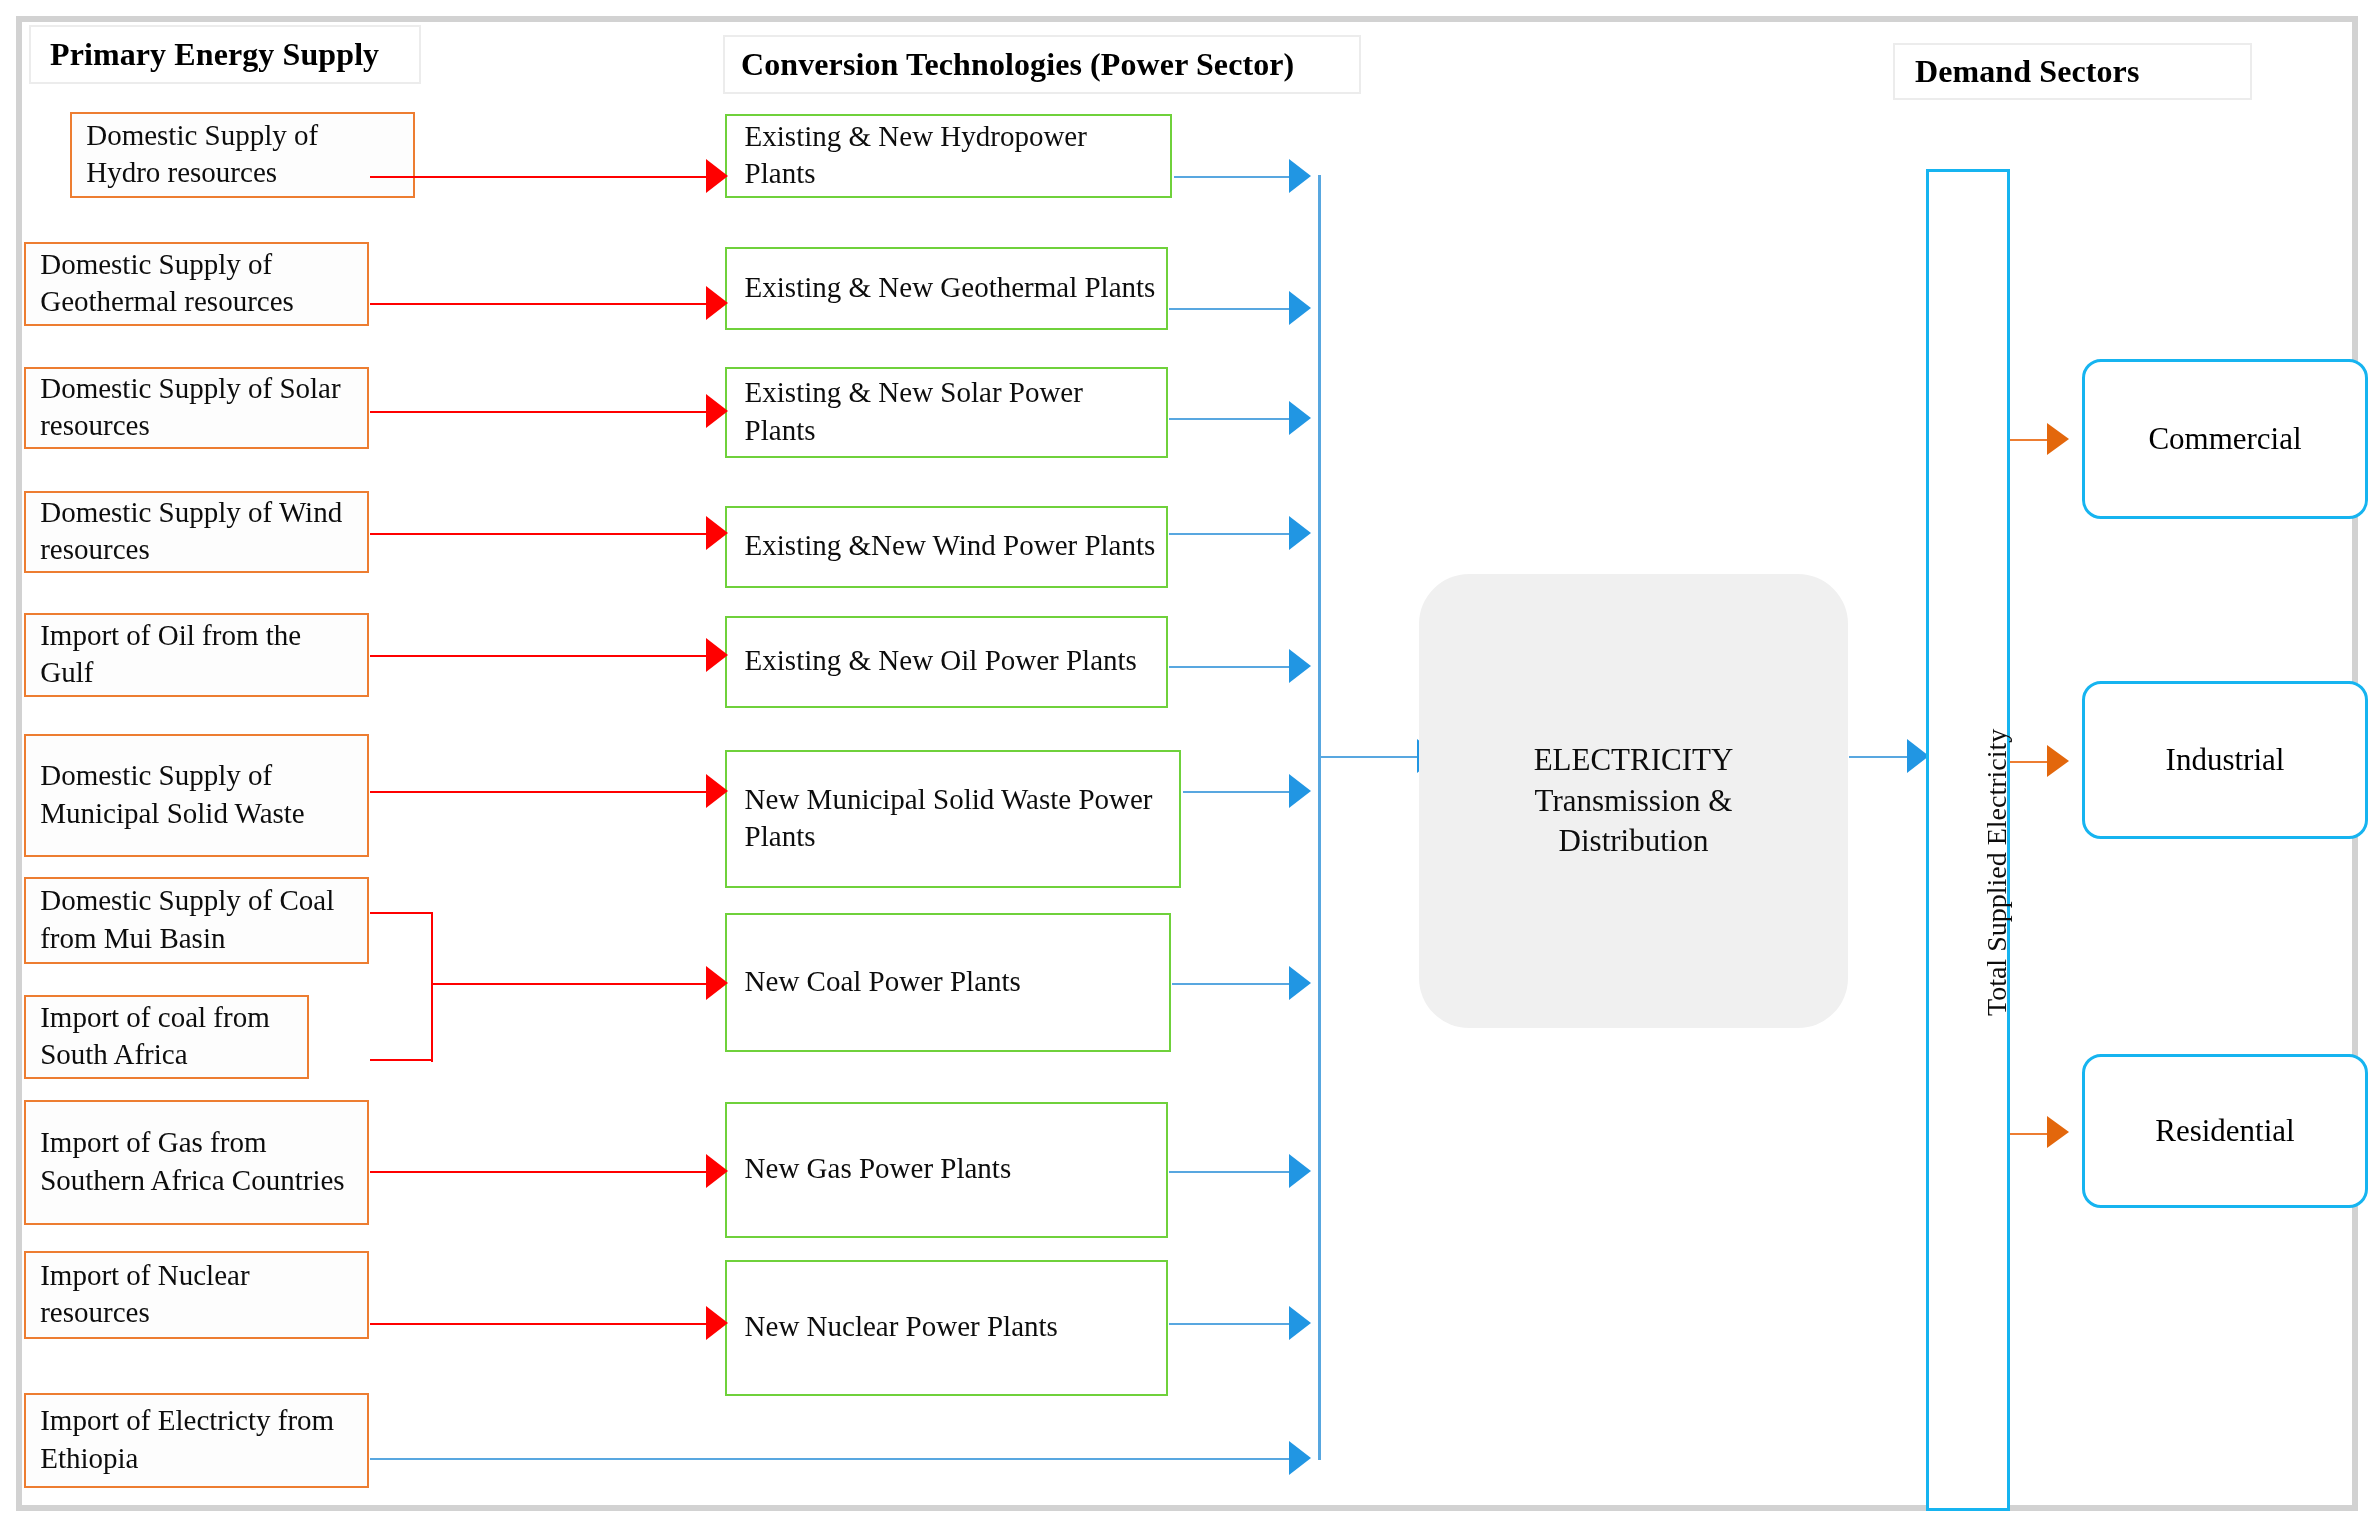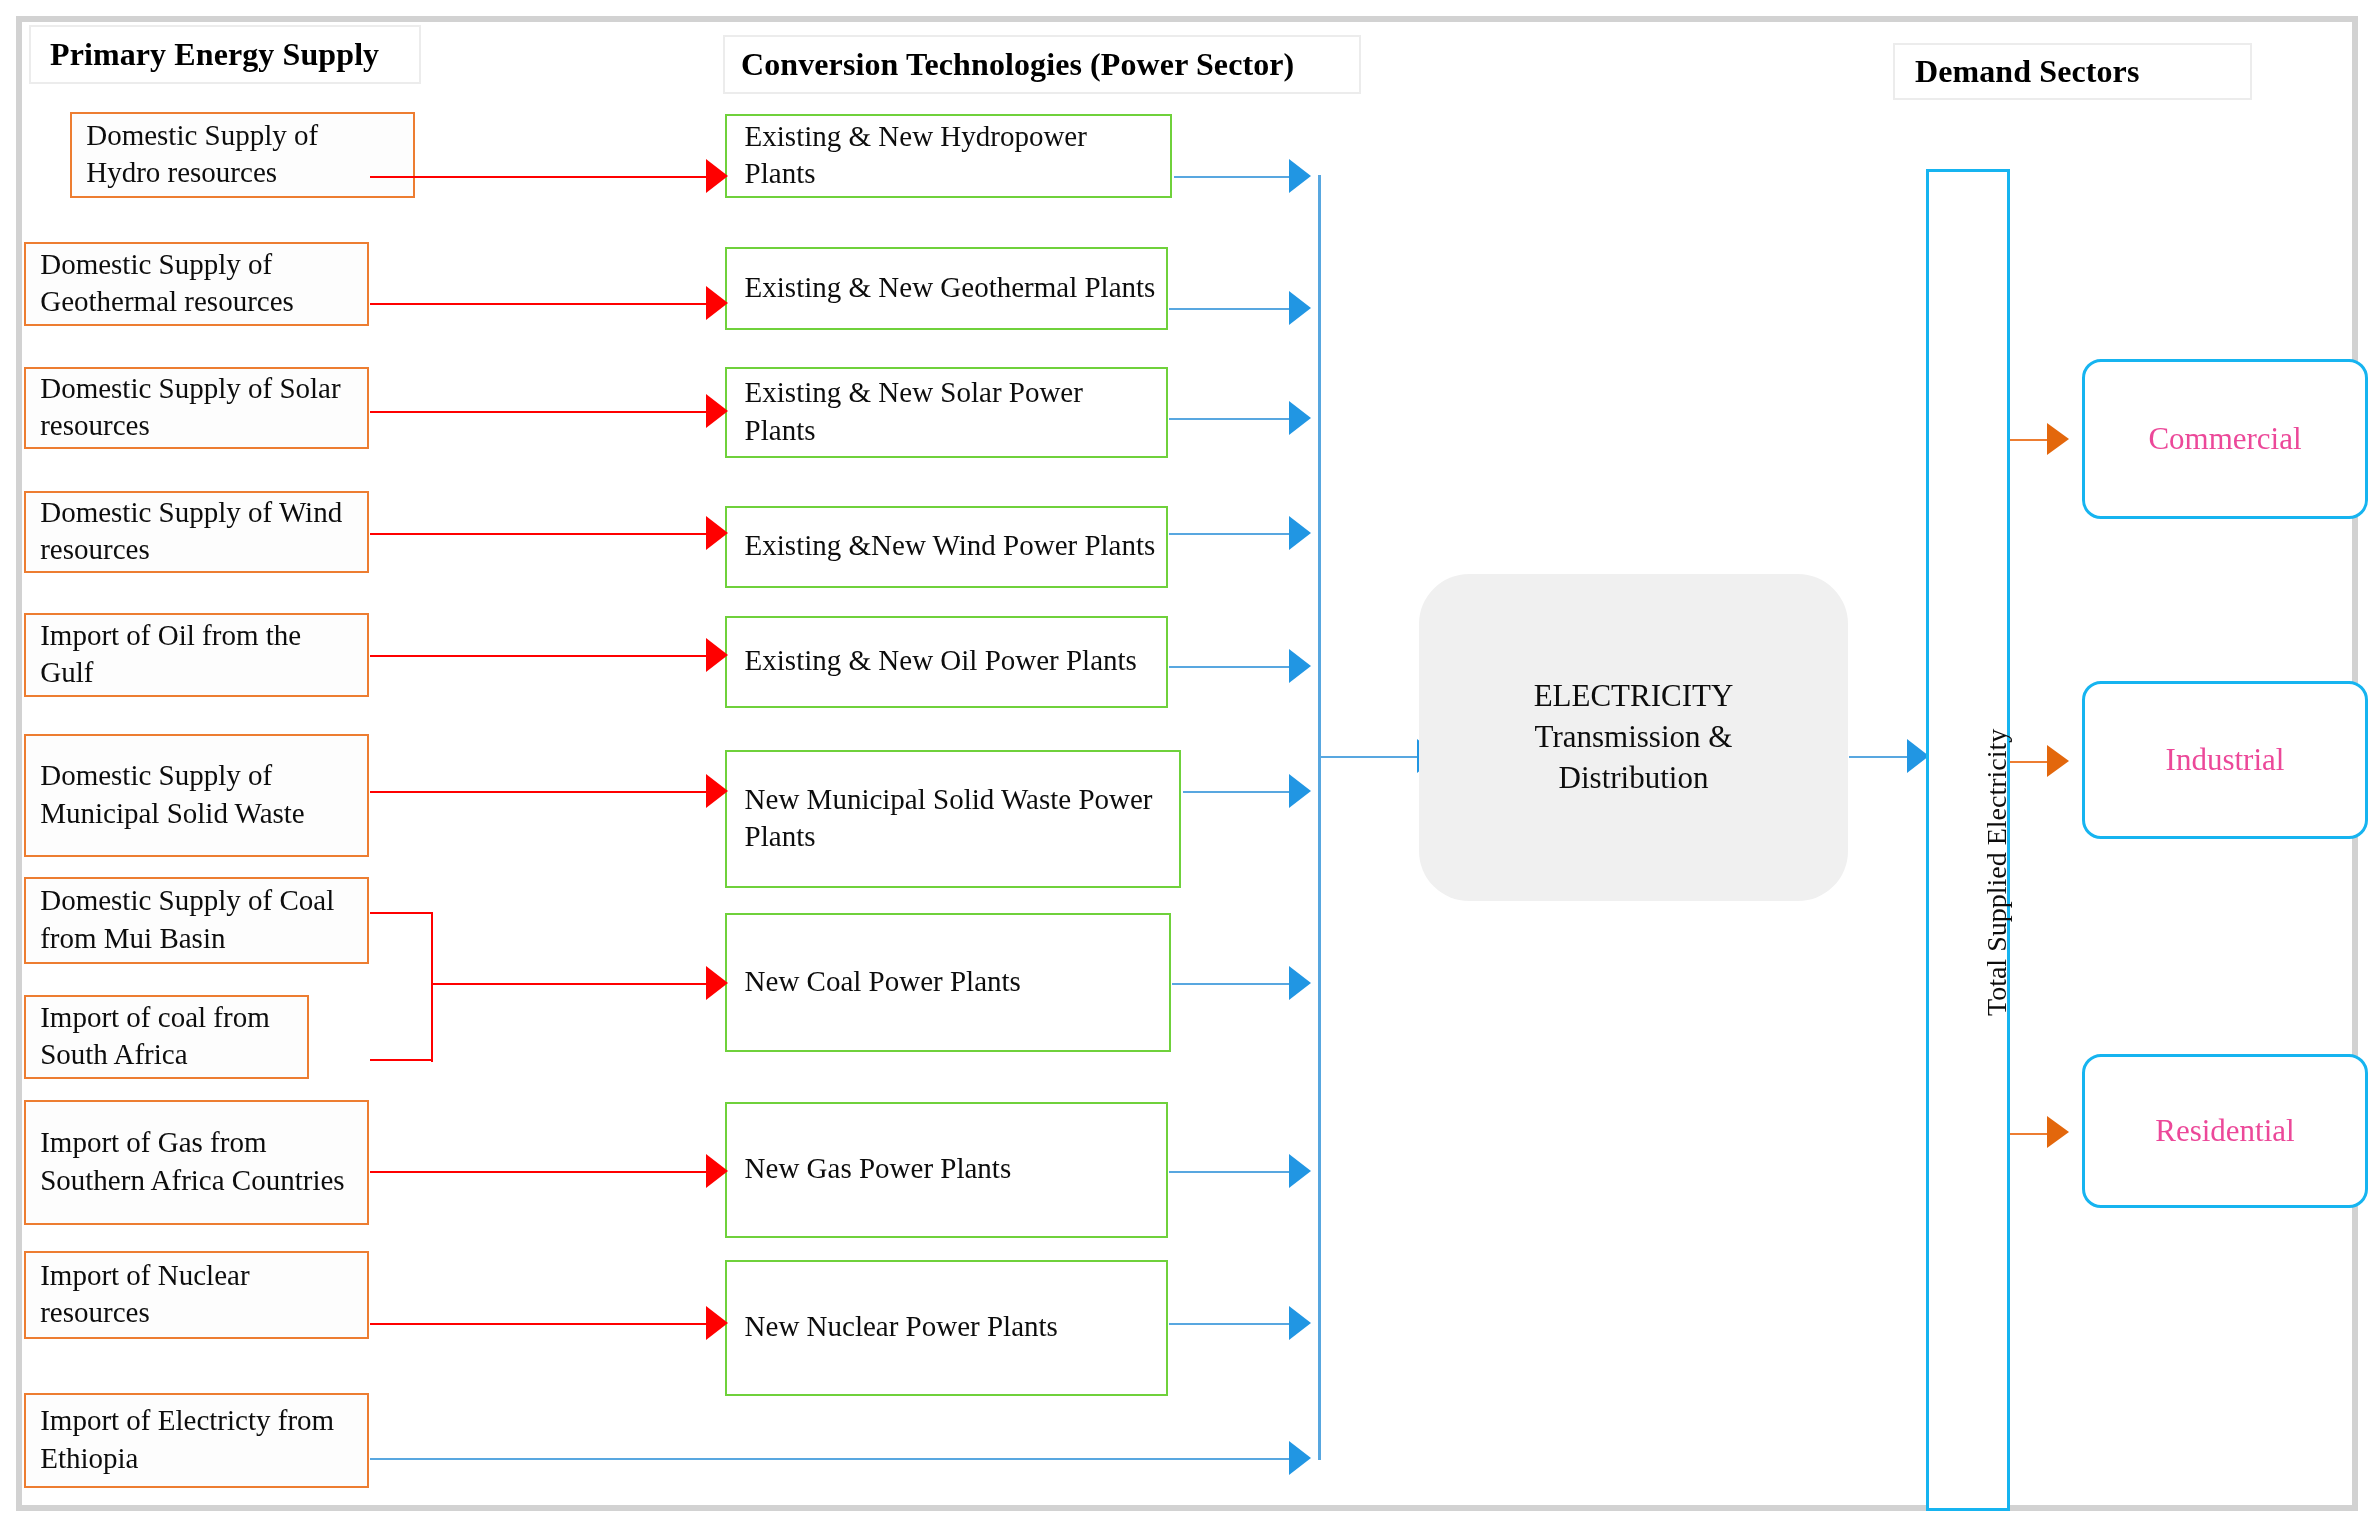--- a/index.html
+++ b/index.html
@@ -41,21 +41,21 @@
   #bus-bar{position:absolute;box-sizing:border-box;background:#fff;
            border:3.7px solid #16B4F0;}
   #bus-bar-label{position:absolute;color:#0d0d0d;font-size:28px;
                  white-space:nowrap;transform-origin:0 0;
                  transform:rotate(-90deg);}
 
   
   .demand-box{position:absolute;box-sizing:border-box;background:#fff;
               border:3.7px solid #16B4F0;border-radius:19px;
               display:flex;align-items:center;justify-content:center;
-              color:#ec4899;font-size:31px;}
+              color:#000000;font-size:31px;}
 
   
   .hline{position:absolute;height:0;border-top-style:solid;}
   .vline{position:absolute;width:0;border-left-style:solid;}
 
   .red{border-color:#FF0000;}
   .blue{border-color:#58A7E0;}
   .orange{border-color:#ED7D31;}
 
   .tri{position:absolute;width:0;height:0;border-style:solid;
@@ -204,21 +204,21 @@
 
   <div class="hline blue" style="left:1169px;top:1323px;width:136px;border-top-width:2.9px;"></div>
   <div class="tri blue-t" style="left:1289px;top:1306px;border-width:17px 0 17px 22px;"></div>
 
   <div class="hline blue" style="left:370px;top:1458px;width:936px;border-top-width:2.9px;"></div>
   <div class="tri blue-t" style="left:1289px;top:1441px;border-width:17px 0 17px 22px;"></div>
 
   <div class="hline blue" style="left:1320px;top:756px;width:114px;border-top-width:2.9px;"></div>
   <div class="tri blue-t" style="left:1417px;top:739px;border-width:17px 0 17px 22px;"></div>
 
-  <div id="grid-node" style="left:1419px;top:574px;width:429px;height:327px;">
+  <div id="grid-node" style="left:1419px;top:574px;width:429px;height:454px;">
     <div>ELECTRICITY</div>
     <div>Transmission &amp;</div>
     <div>Distribution</div>
   </div>
 
   <div class="hline blue" style="left:1849px;top:756px;width:77px;border-top-width:2.9px;"></div>
   <div class="tri blue-t" style="left:1907px;top:739px;border-width:17px 0 17px 22px;"></div>
 
   <div id="bus-bar" style="left:1926px;top:169px;width:84px;height:1342px;"></div>
   <div id="bus-bar-label" style="left:1981px;top:1016px;">Total Supplied Electricity</div>

